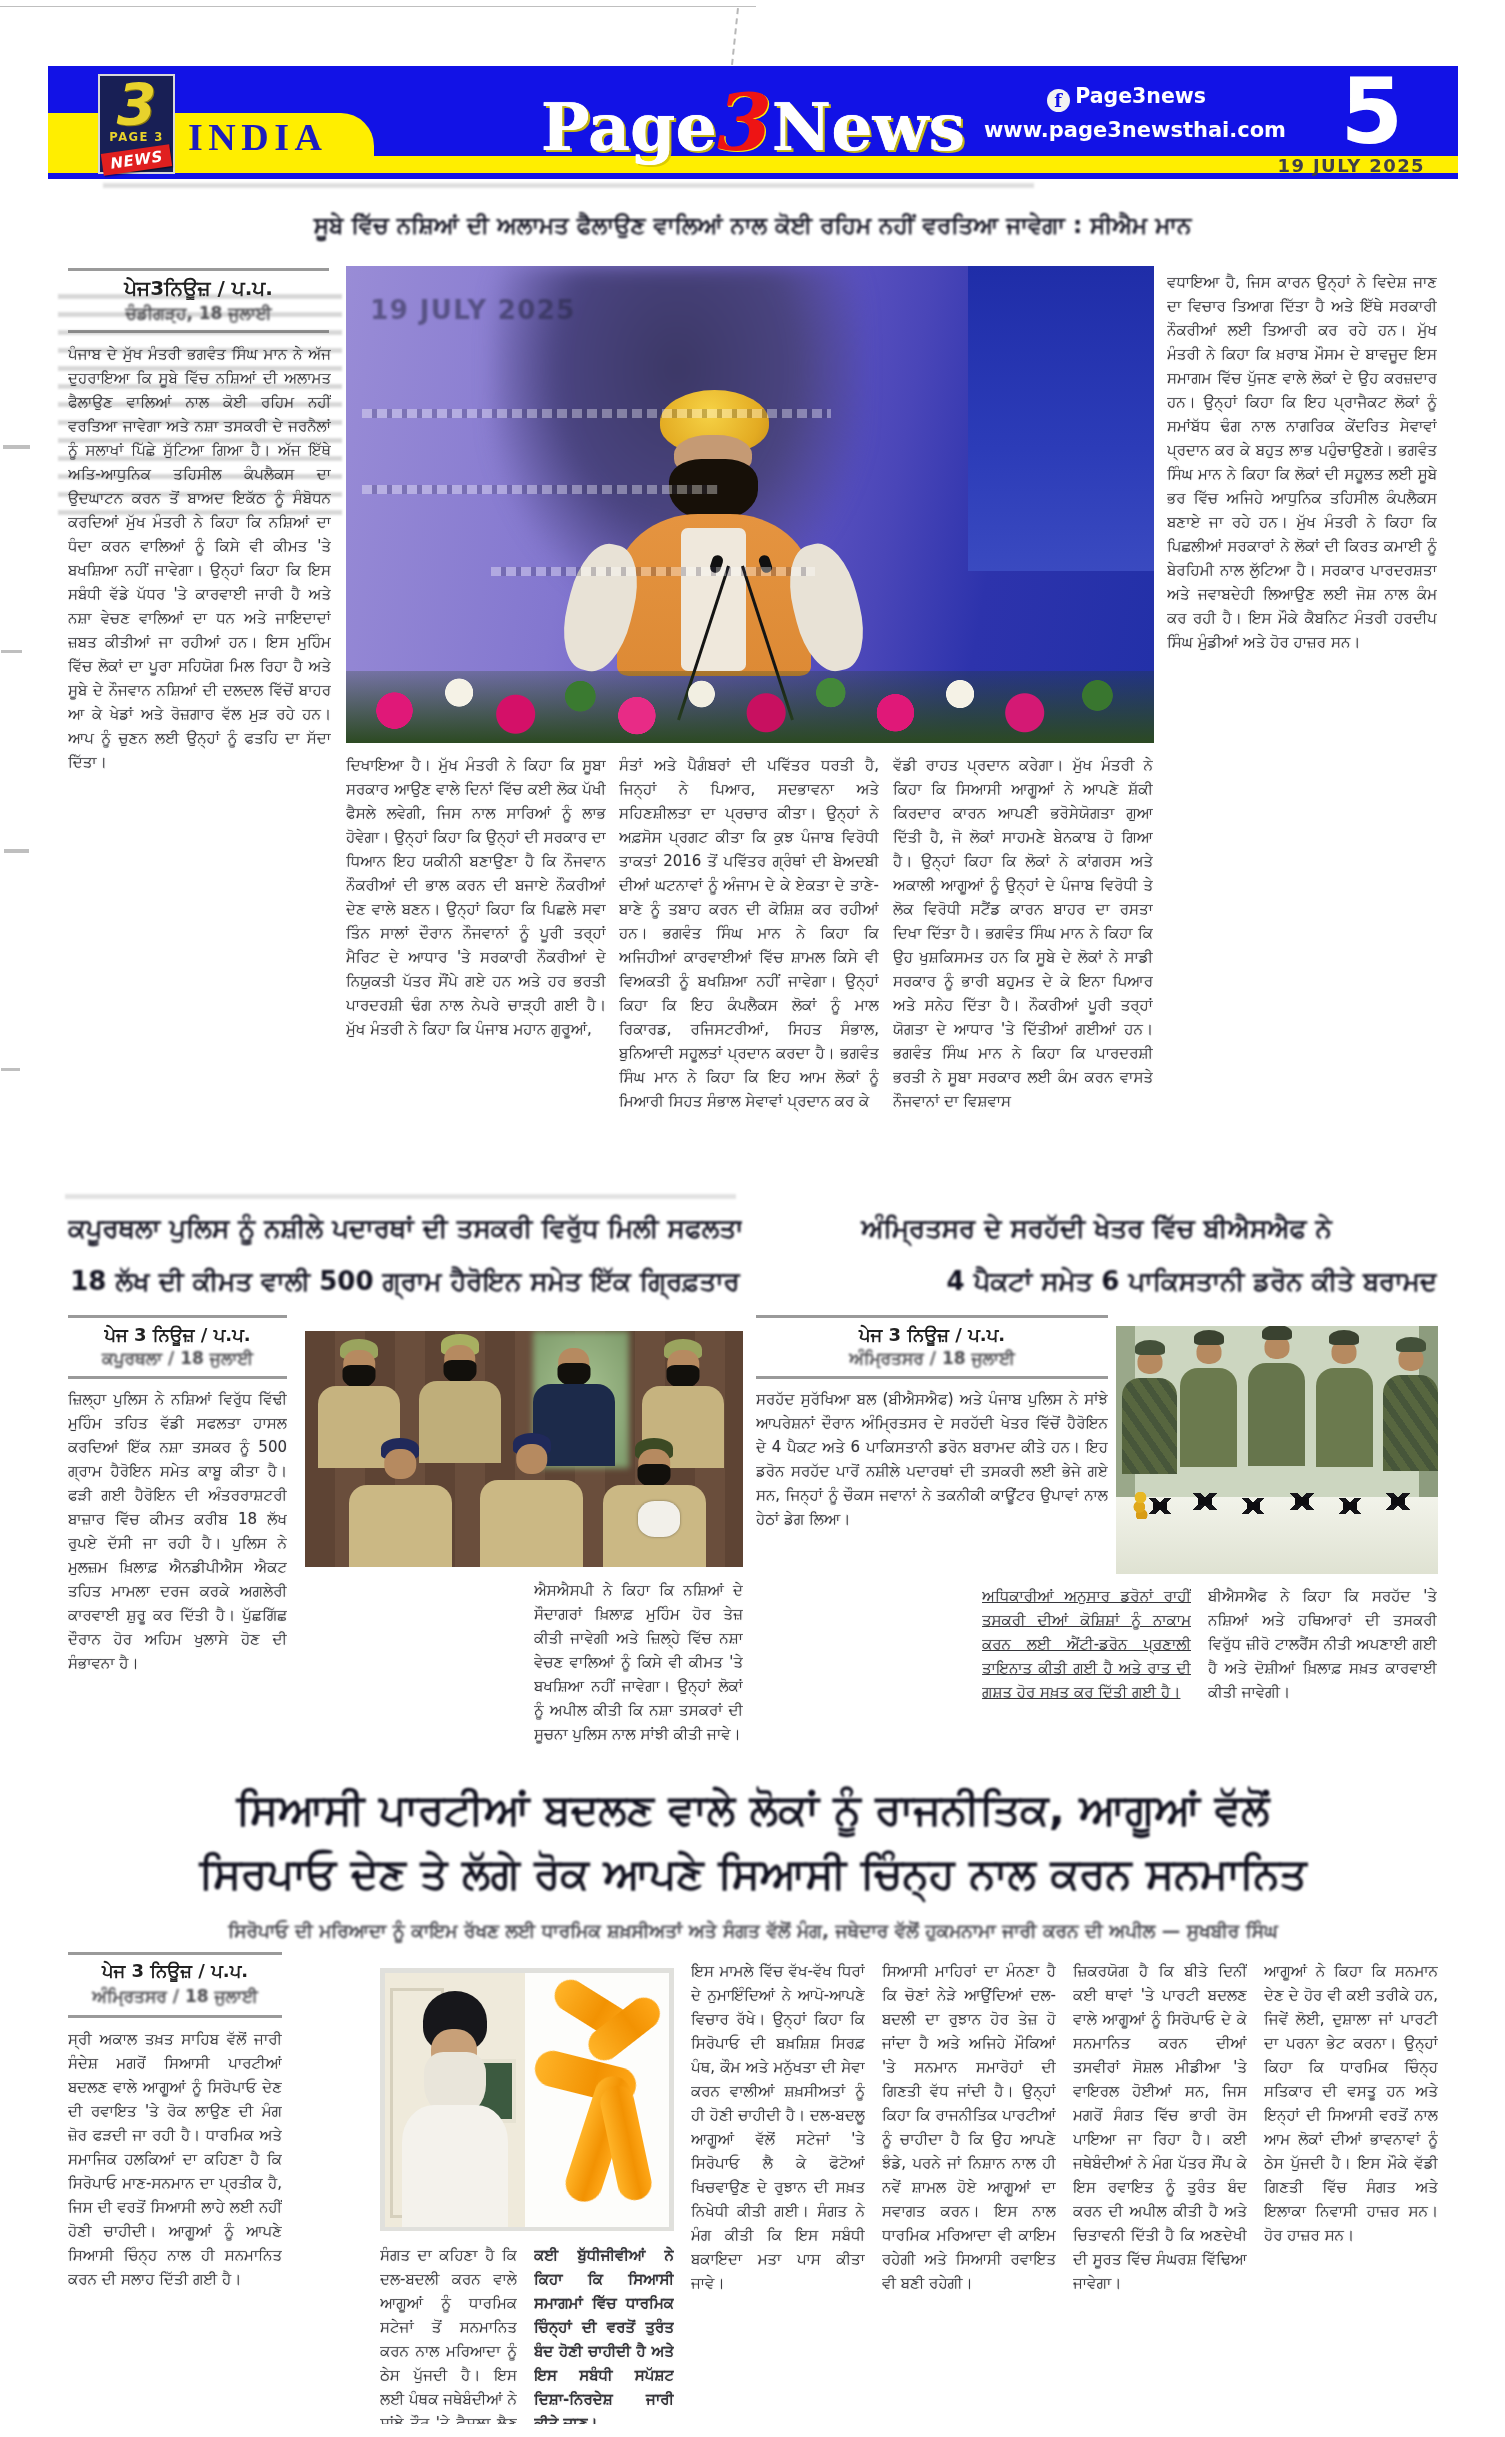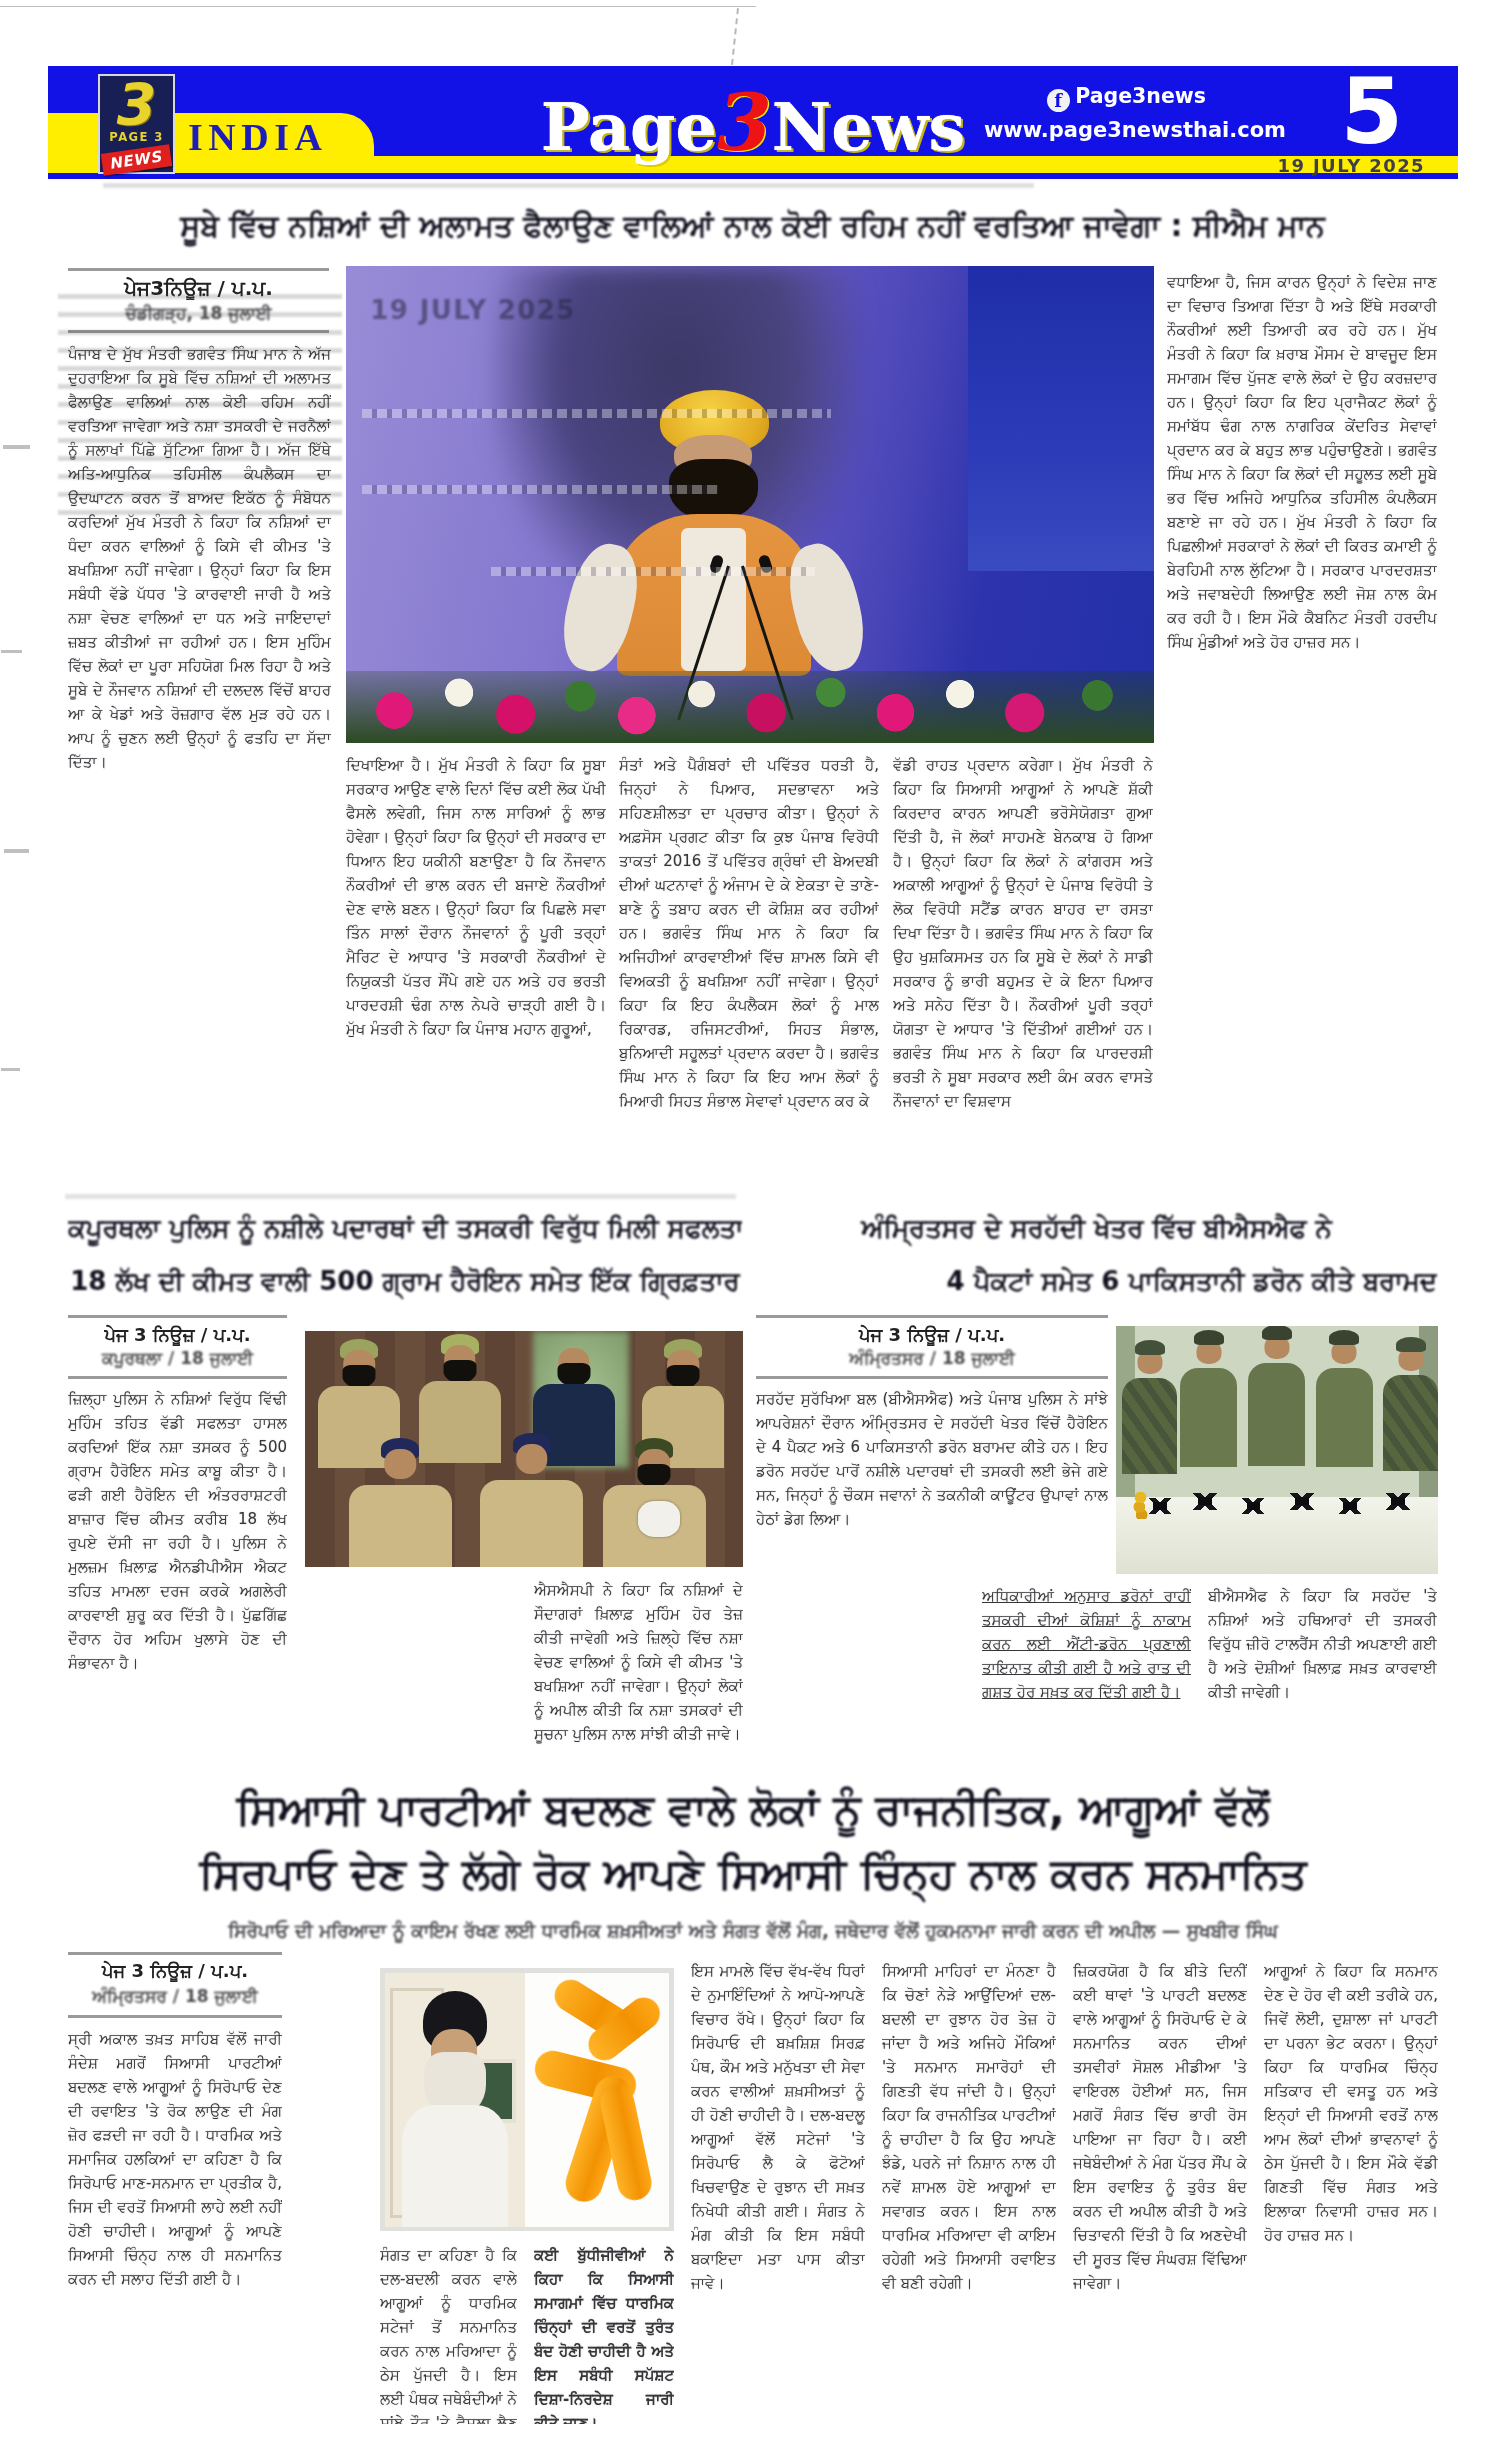--- a/index.html
+++ b/index.html
@@ -148,21 +148,21 @@
     <div id="indiaTxt">INDIA</div>
     <div id="brand"><span>Page</span><span class="red3">3</span><span>News</span></div>
     <div id="fbRow"><span class="fbIcon">f</span><span>Page3news</span></div>
     <div id="siteUrl">www.page3newsthai.com</div>
     <div id="pageNum">5</div>
     <div id="dateTxt">19 JULY 2025</div>
   </div>
 
   <div class="abs smear" style="left:103px;top:183px;width:931px;height:13.7px;opacity:.45;"></div>
 
-  <div class="abs headline" style="left:68px;top:203px;width:1369px;font-size:30px;line-height:45px;">ਸੂਬੇ ਵਿੱਚ ਨਸ਼ਿਆਂ ਦੀ ਅਲਾਮਤ ਫੈਲਾਉਣ ਵਾਲਿਆਂ ਨਾਲ ਕੋਈ ਰਹਿਮ ਨਹੀਂ ਵਰਤਿਆ ਜਾਵੇਗਾ : ਸੀਐਮ ਮਾਨ</div>
+  <div class="abs headline" style="left:68px;top:203px;width:1369px;font-size:23px;line-height:45px;">ਸੂਬੇ ਵਿੱਚ ਨਸ਼ਿਆਂ ਦੀ ਅਲਾਮਤ ਫੈਲਾਉਣ ਵਾਲਿਆਂ ਨਾਲ ਕੋਈ ਰਹਿਮ ਨਹੀਂ ਵਰਤਿਆ ਜਾਵੇਗਾ : ਸੀਐਮ ਮਾਨ</div>
 
   <div class="abs rule" style="left:68px;top:268px;width:261px;"></div>
   <div class="abs byline" style="left:68px;top:276px;width:261px;">ਪੇਜ3ਨਿਊਜ਼ / ਪ.ਪ.</div>
   <div class="abs dateline" style="left:68px;top:303px;width:261px;">ਚੰਡੀਗੜ੍ਹ, 18 ਜੁਲਾਈ</div>
   <div class="abs rule" style="left:68px;top:330px;width:261px;"></div>
 
   <div class="abs bodycol colblock" style="left:68px;top:342px;width:263px;height:852px;">ਪੰਜਾਬ ਦੇ ਮੁੱਖ ਮੰਤਰੀ ਭਗਵੰਤ ਸਿੰਘ ਮਾਨ ਨੇ ਅੱਜ ਦੁਹਰਾਇਆ ਕਿ ਸੂਬੇ ਵਿੱਚ ਨਸ਼ਿਆਂ ਦੀ ਅਲਾਮਤ ਫੈਲਾਉਣ ਵਾਲਿਆਂ ਨਾਲ ਕੋਈ ਰਹਿਮ ਨਹੀਂ ਵਰਤਿਆ ਜਾਵੇਗਾ ਅਤੇ ਨਸ਼ਾ ਤਸਕਰੀ ਦੇ ਜਰਨੈਲਾਂ ਨੂੰ ਸਲਾਖਾਂ ਪਿੱਛੇ ਸੁੱਟਿਆ ਗਿਆ ਹੈ। ਅੱਜ ਇੱਥੇ ਅਤਿ-ਆਧੁਨਿਕ ਤਹਿਸੀਲ ਕੰਪਲੈਕਸ ਦਾ ਉਦਘਾਟਨ ਕਰਨ ਤੋਂ ਬਾਅਦ ਇਕੱਠ ਨੂੰ ਸੰਬੋਧਨ ਕਰਦਿਆਂ ਮੁੱਖ ਮੰਤਰੀ ਨੇ ਕਿਹਾ ਕਿ ਨਸ਼ਿਆਂ ਦਾ ਧੰਦਾ ਕਰਨ ਵਾਲਿਆਂ ਨੂੰ ਕਿਸੇ ਵੀ ਕੀਮਤ 'ਤੇ ਬਖਸ਼ਿਆ ਨਹੀਂ ਜਾਵੇਗਾ। ਉਨ੍ਹਾਂ ਕਿਹਾ ਕਿ ਇਸ ਸਬੰਧੀ ਵੱਡੇ ਪੱਧਰ 'ਤੇ ਕਾਰਵਾਈ ਜਾਰੀ ਹੈ ਅਤੇ ਨਸ਼ਾ ਵੇਚਣ ਵਾਲਿਆਂ ਦਾ ਧਨ ਅਤੇ ਜਾਇਦਾਦਾਂ ਜ਼ਬਤ ਕੀਤੀਆਂ ਜਾ ਰਹੀਆਂ ਹਨ। ਇਸ ਮੁਹਿੰਮ ਵਿੱਚ ਲੋਕਾਂ ਦਾ ਪੂਰਾ ਸਹਿਯੋਗ ਮਿਲ ਰਿਹਾ ਹੈ ਅਤੇ ਸੂਬੇ ਦੇ ਨੌਜਵਾਨ ਨਸ਼ਿਆਂ ਦੀ ਦਲਦਲ ਵਿੱਚੋਂ ਬਾਹਰ ਆ ਕੇ ਖੇਡਾਂ ਅਤੇ ਰੋਜ਼ਗਾਰ ਵੱਲ ਮੁੜ ਰਹੇ ਹਨ। ਆਪ ਨੂੰ ਚੁਣਨ ਲਈ ਉਨ੍ਹਾਂ ਨੂੰ ਫਤਹਿ ਦਾ ਸੱਦਾ ਦਿੱਤਾ।</div>
   <div class="abs smear" style="left:58px;top:294px;width:284px;height:233px;opacity:.55;"></div>
 
   <div id="leadPhoto" class="abs photoFrame">

